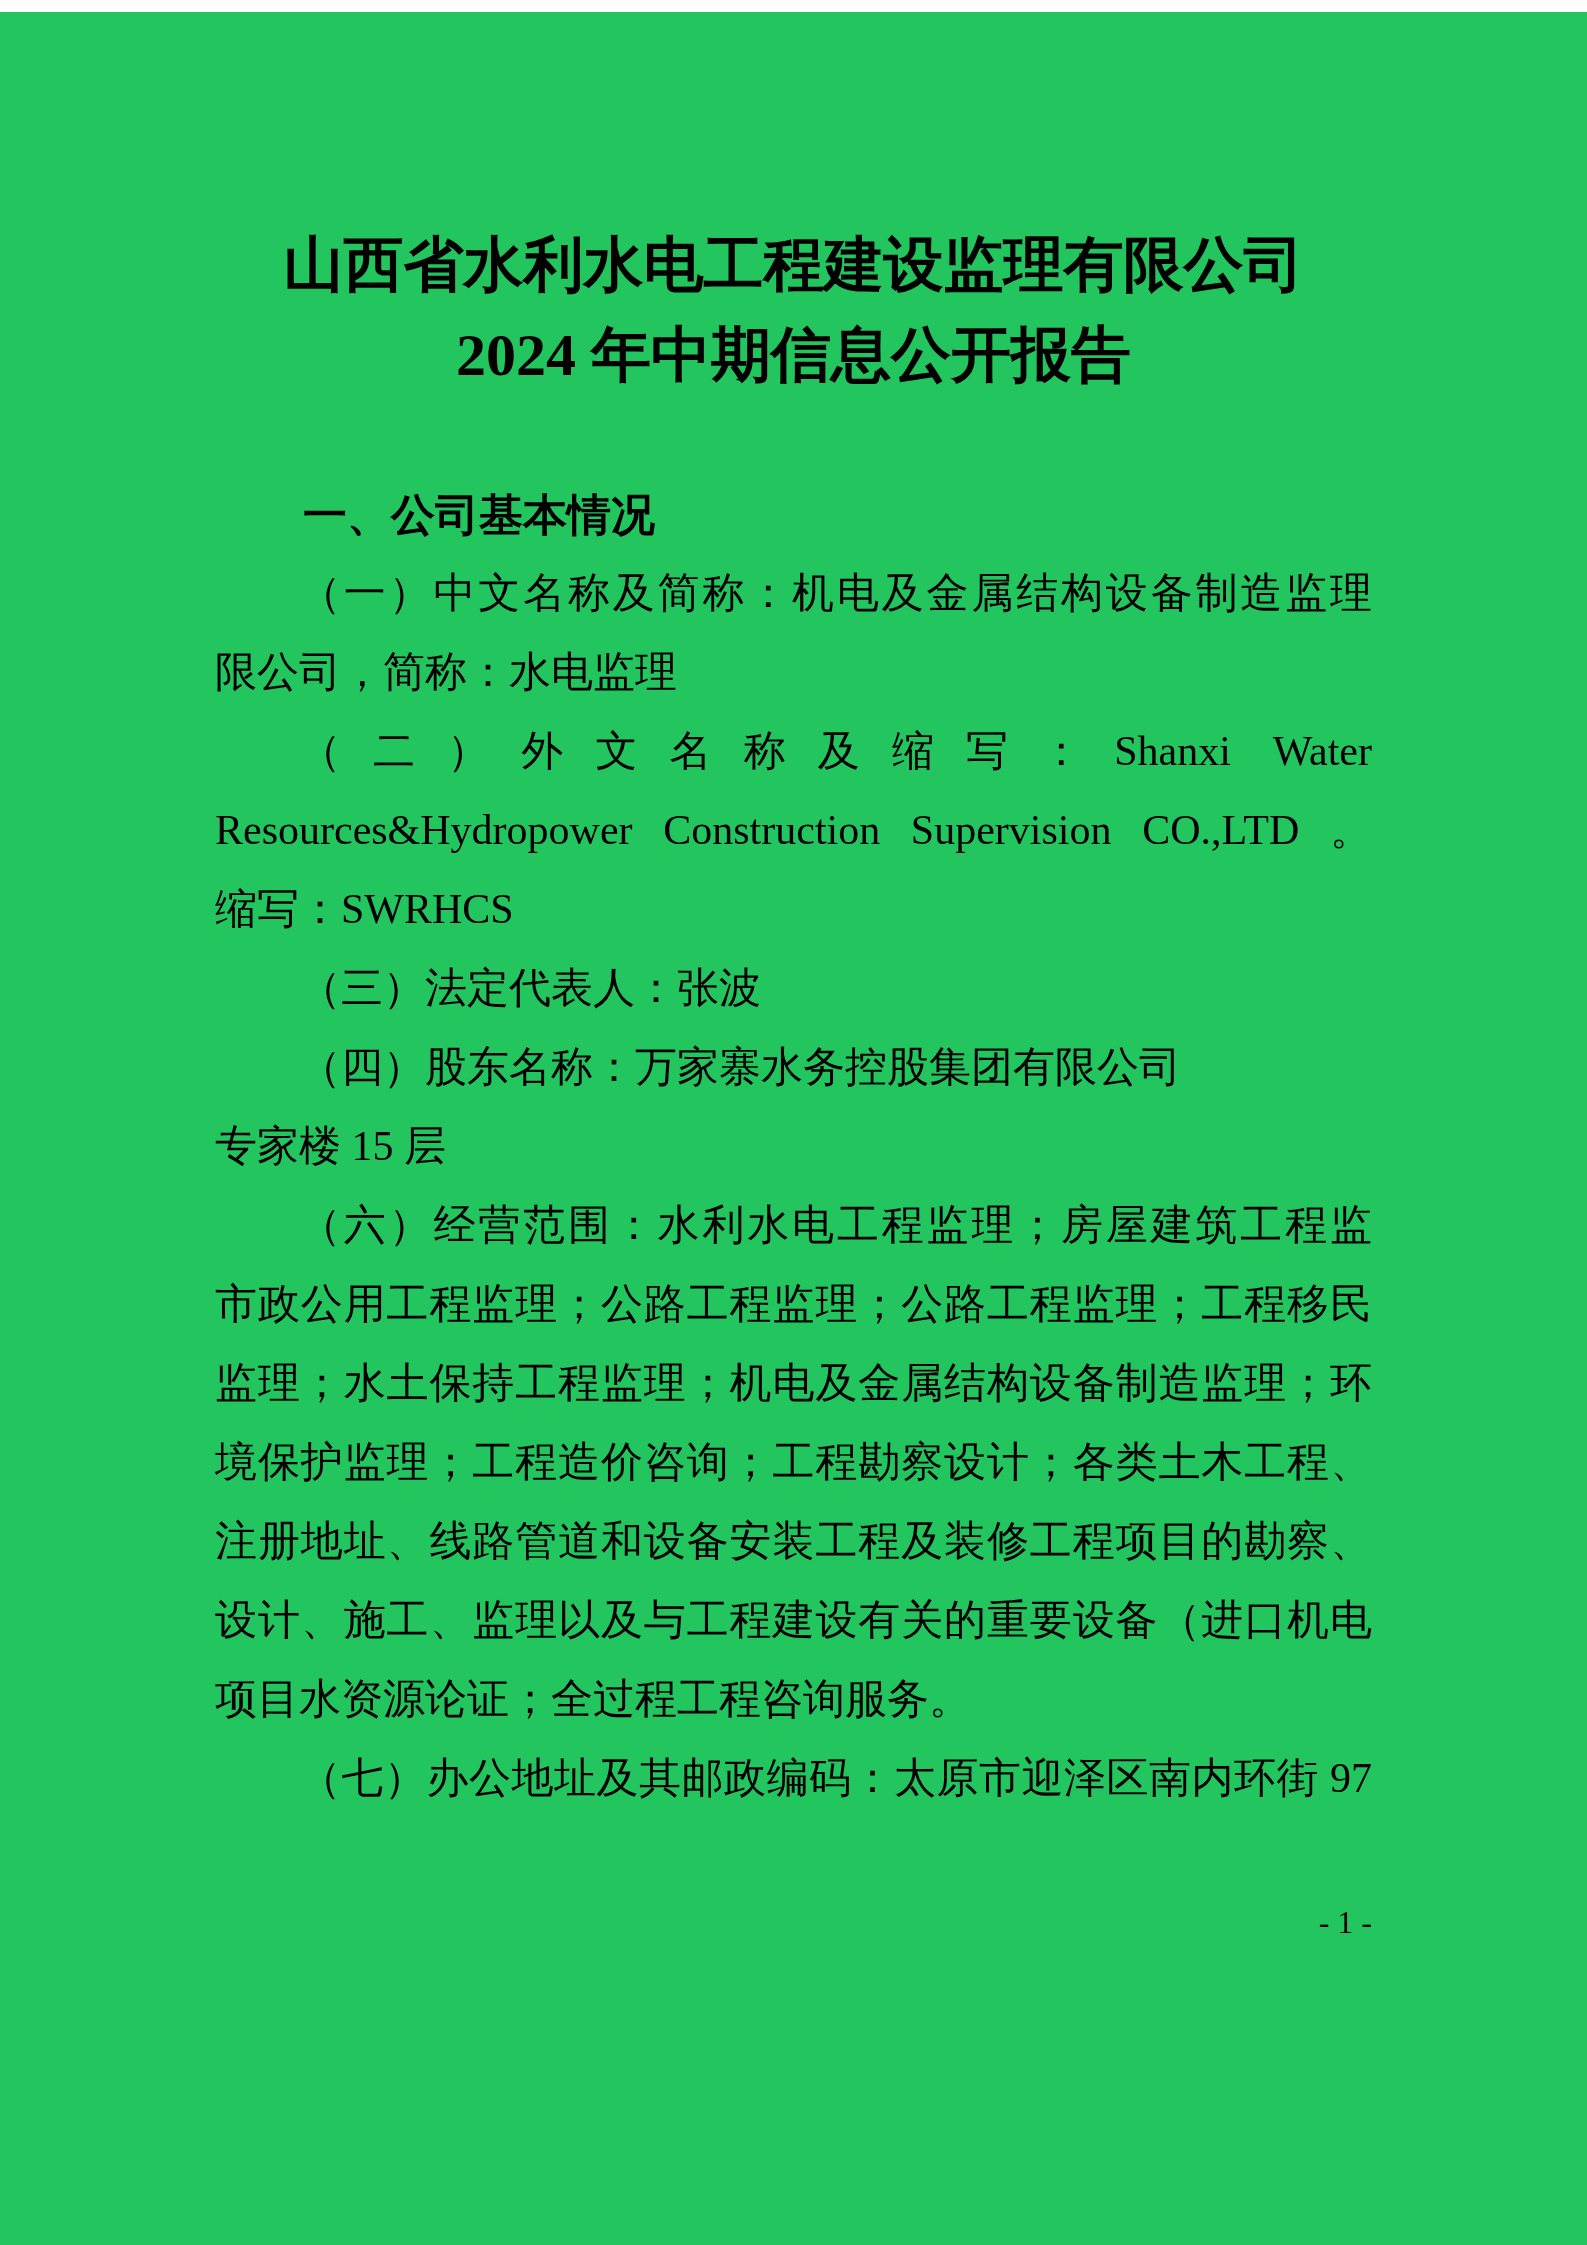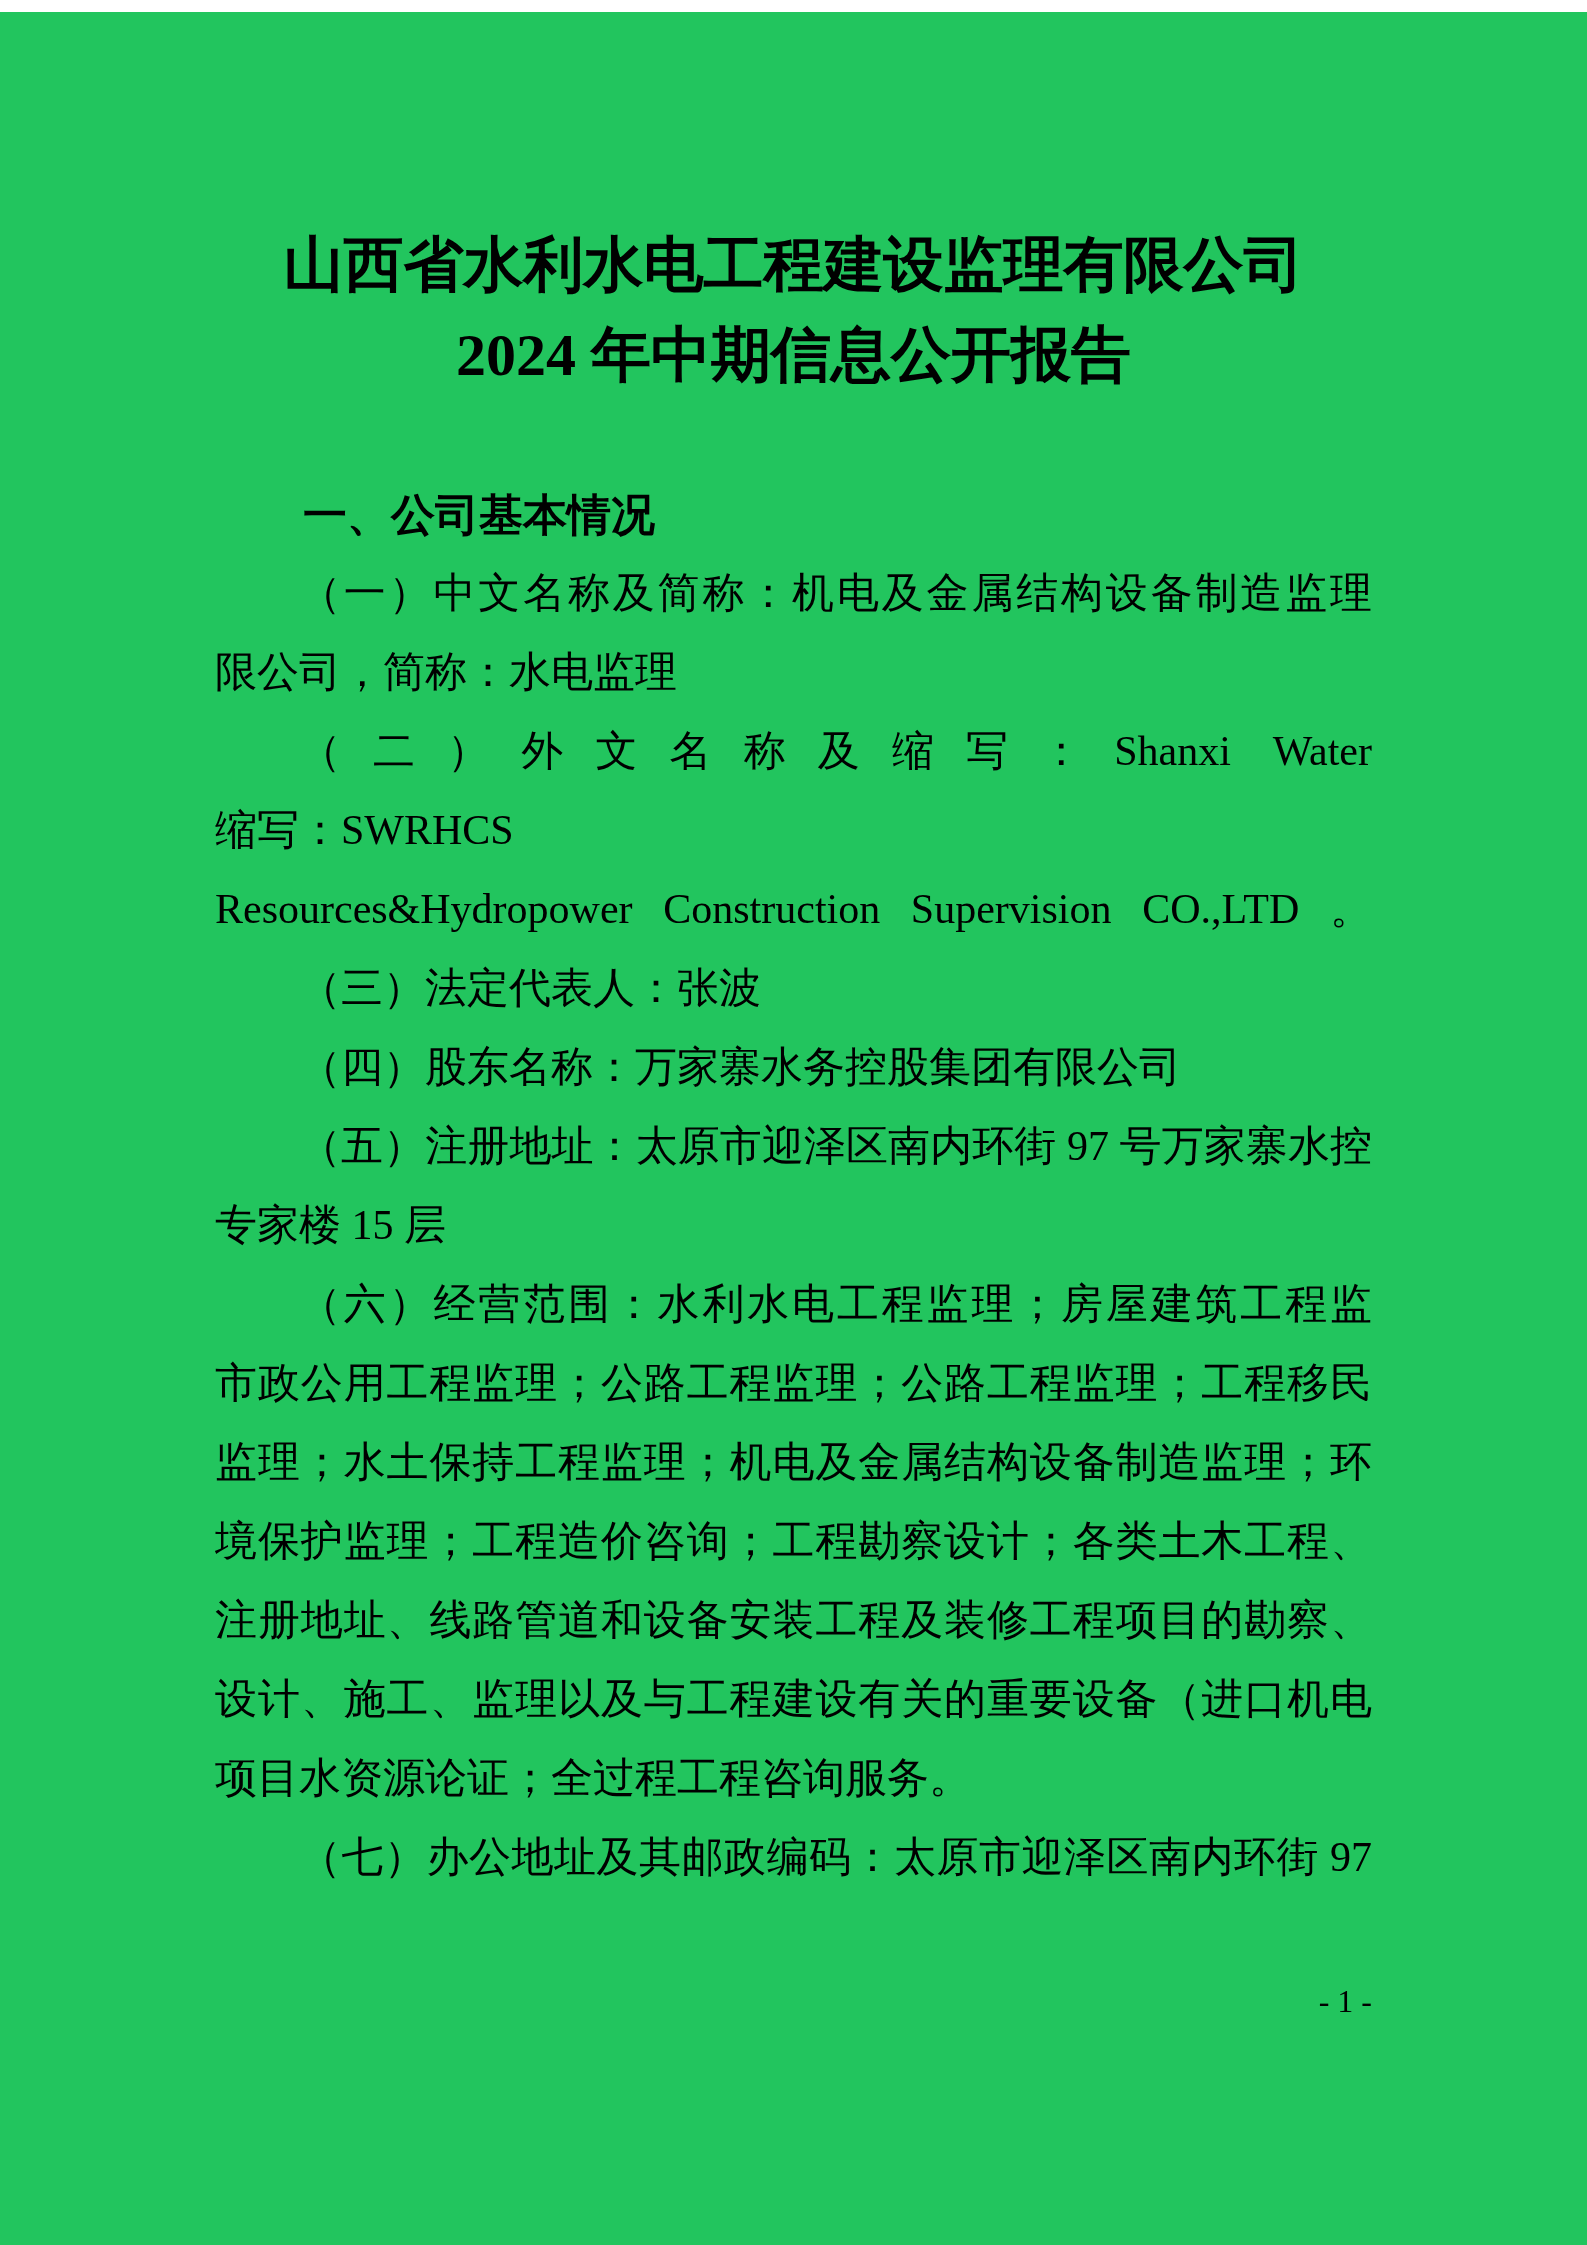--- a/index.html
+++ b/index.html
@@ -73,25 +73,24 @@
     <div class="title-line">山西省水利水电工程建设监理有限公司</div>
     <div class="title-line">2024 年中期信息公开报告</div>
   </div>
 
   <div class="section-heading">一、公司基本情况</div>
 
   <div class="body-lines">
     <div class="line indent fill">（一）中文名称及简称：机电及金属结构设备制造监理</div>
     <div class="line">限公司，简称：水电监理</div>
     <div class="line indent fill">（二）外文名称及缩写：Shanxi Water</div>
+    <div class="line fill">Resources&amp;Hydropower Construction Supervision CO.,LTD 。</div>
     <div class="line">缩写：SWRHCS</div>
-    <div class="line fill">Resources&amp;Hydropower Construction Supervision CO.,LTD 。</div>
     <div class="line indent">（三）法定代表人：张波</div>
     <div class="line indent">（四）股东名称：万家寨水务控股集团有限公司</div>
-    <div class="line indent fill">（五）注册地址：太原市迎泽区南内环街 97 号万家寨水控</div>
     <div class="line">专家楼 15 层</div>
     <div class="line indent fill">（六）经营范围：水利水电工程监理；房屋建筑工程监理；</div>
     <div class="line fill">市政公用工程监理；公路工程监理；公路工程监理；工程移民</div>
     <div class="line fill">监理；水土保持工程监理；机电及金属结构设备制造监理；环</div>
     <div class="line fill">境保护监理；工程造价咨询；工程勘察设计；各类土木工程、</div>
     <div class="line fill">注册地址、线路管道和设备安装工程及装修工程项目的勘察、</div>
     <div class="line fill">设计、施工、监理以及与工程建设有关的重要设备（进口机电</div>
     <div class="line">项目水资源论证；全过程工程咨询服务。</div>
     <div class="line indent fill">（七）办公地址及其邮政编码：太原市迎泽区南内环街 97</div>
   </div>

